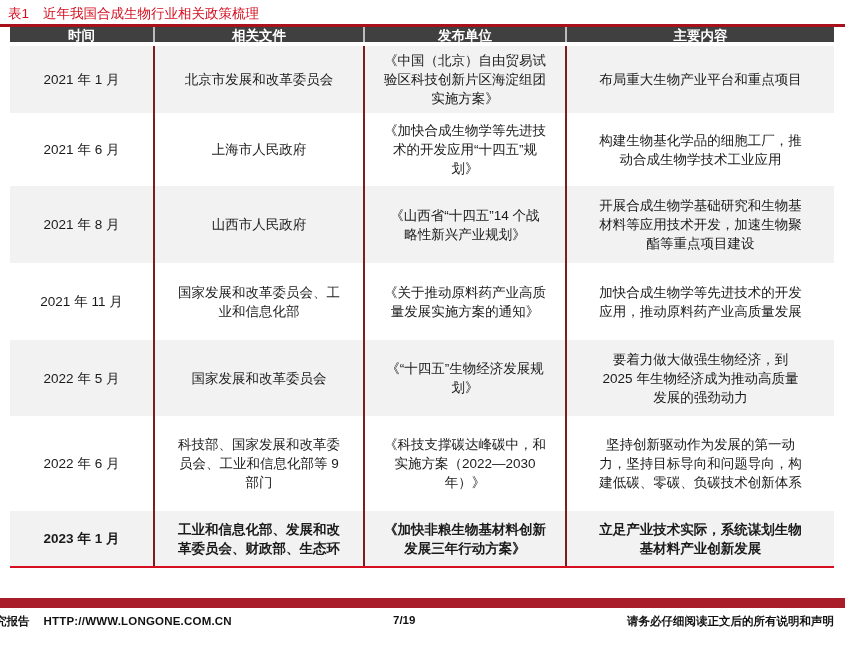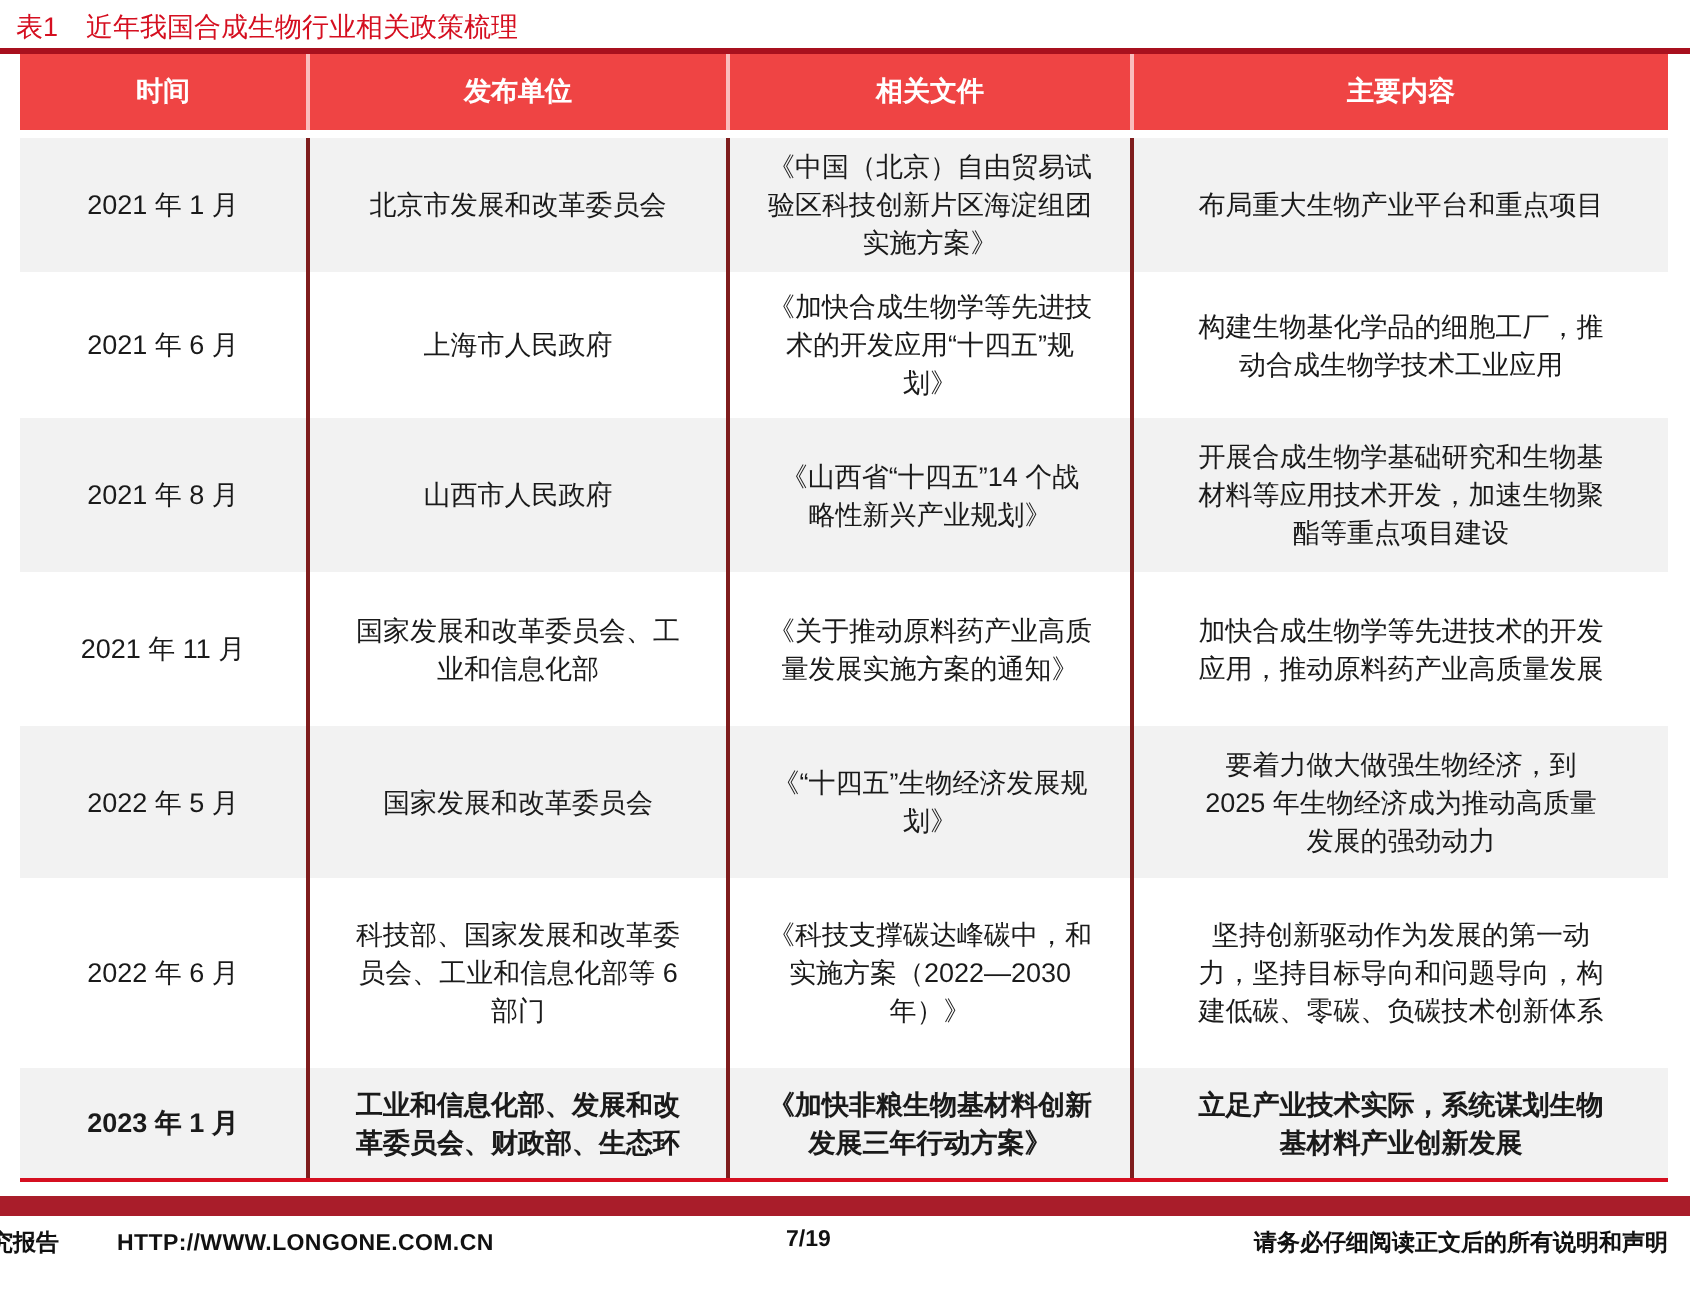--- a/index.html
+++ b/index.html
@@ -29,25 +29,25 @@
 
   
   .policy-table {
     margin: 0 11px 0 10px;
     width: 824px;
     border-bottom: 2px solid #D50F20;
   }
   .thead {
     display: grid;
     grid-template-columns: 143px 210px 202px 269px;
-    background: #ef4444;
+    background: #404040;
     color: #ffffff;
     font-size: 13.5px;
     font-weight: bold;
-    height: 38px;
+    height: 15px;
     margin-bottom: 4px;
   }
   .thead > div {
     display: flex;
     align-items: center;
     justify-content: center;
   }
   .thead > div + div { border-left: 2px solid rgba(255,255,255,0.65); }
 
   .trow {
@@ -90,21 +90,21 @@
     width: 845px; height: 20px;
     font-size: 11.5px;
     font-weight: bold;
     color: #111111;
   }
   .f-left {
     position: absolute;
     left: -5px; top: 2px;
     white-space: nowrap;
   }
-  .f-left .f-url { margin-left: 29px; letter-spacing: 0.2px; }
+  .f-left .f-url { margin-left: 14px; letter-spacing: 0.2px; }
   .f-page {
     position: absolute;
     left: 393px; top: 2px;
   }
   .f-right {
     position: absolute;
     right: 11px; top: 2px;
   }
 </style>
 </head>
@@ -112,22 +112,22 @@
 
 <div class="title-line">
   <span class="t-prefix">表1</span><span>近年我国合成生物行业相关政策梳理</span>
 </div>
 <div class="title-rule"></div>
 
 <div class="policy-table">
 
   <div class="thead">
     <div>时间</div>
+    <div>相关文件</div>
     <div>发布单位</div>
-    <div>相关文件</div>
     <div>主要内容</div>
   </div>
 
   <div class="trow alt r1">
     <div class="c-time">2021 年 1 月</div>
     <div class="c-issuer">北京市发展和改革委员会</div>
     <div class="c-doc">《中国（北京）自由贸易试验区科技创新片区海淀组团实施方案》</div>
     <div class="c-content">布局重大生物产业平台和重点项目</div>
   </div>
 
@@ -154,21 +154,21 @@
 
   <div class="trow alt r5">
     <div class="c-time">2022 年 5 月</div>
     <div class="c-issuer">国家发展和改革委员会</div>
     <div class="c-doc">《“十四五”生物经济发展规划》</div>
     <div class="c-content">要着力做大做强生物经济，到 2025 年生物经济成为推动高质量发展的强劲动力</div>
   </div>
 
   <div class="trow r6">
     <div class="c-time">2022 年 6 月</div>
-    <div class="c-issuer">科技部、国家发展和改革委员会、工业和信息化部等 6 部门</div>
+    <div class="c-issuer">科技部、国家发展和改革委员会、工业和信息化部等 9 部门</div>
     <div class="c-doc">《科技支撑碳达峰碳中，和实施方案（2022—2030 年）》</div>
     <div class="c-content">坚持创新驱动作为发展的第一动力，坚持目标导向和问题导向，构建低碳、零碳、负碳技术创新体系</div>
   </div>
 
   <div class="trow alt r7">
     <div class="c-time">2023 年 1 月</div>
     <div class="c-issuer">工业和信息化部、发展和改革委员会、财政部、生态环</div>
     <div class="c-doc">《加快非粮生物基材料创新发展三年行动方案》</div>
     <div class="c-content">立足产业技术实际，系统谋划生物基材料产业创新发展</div>
   </div>

